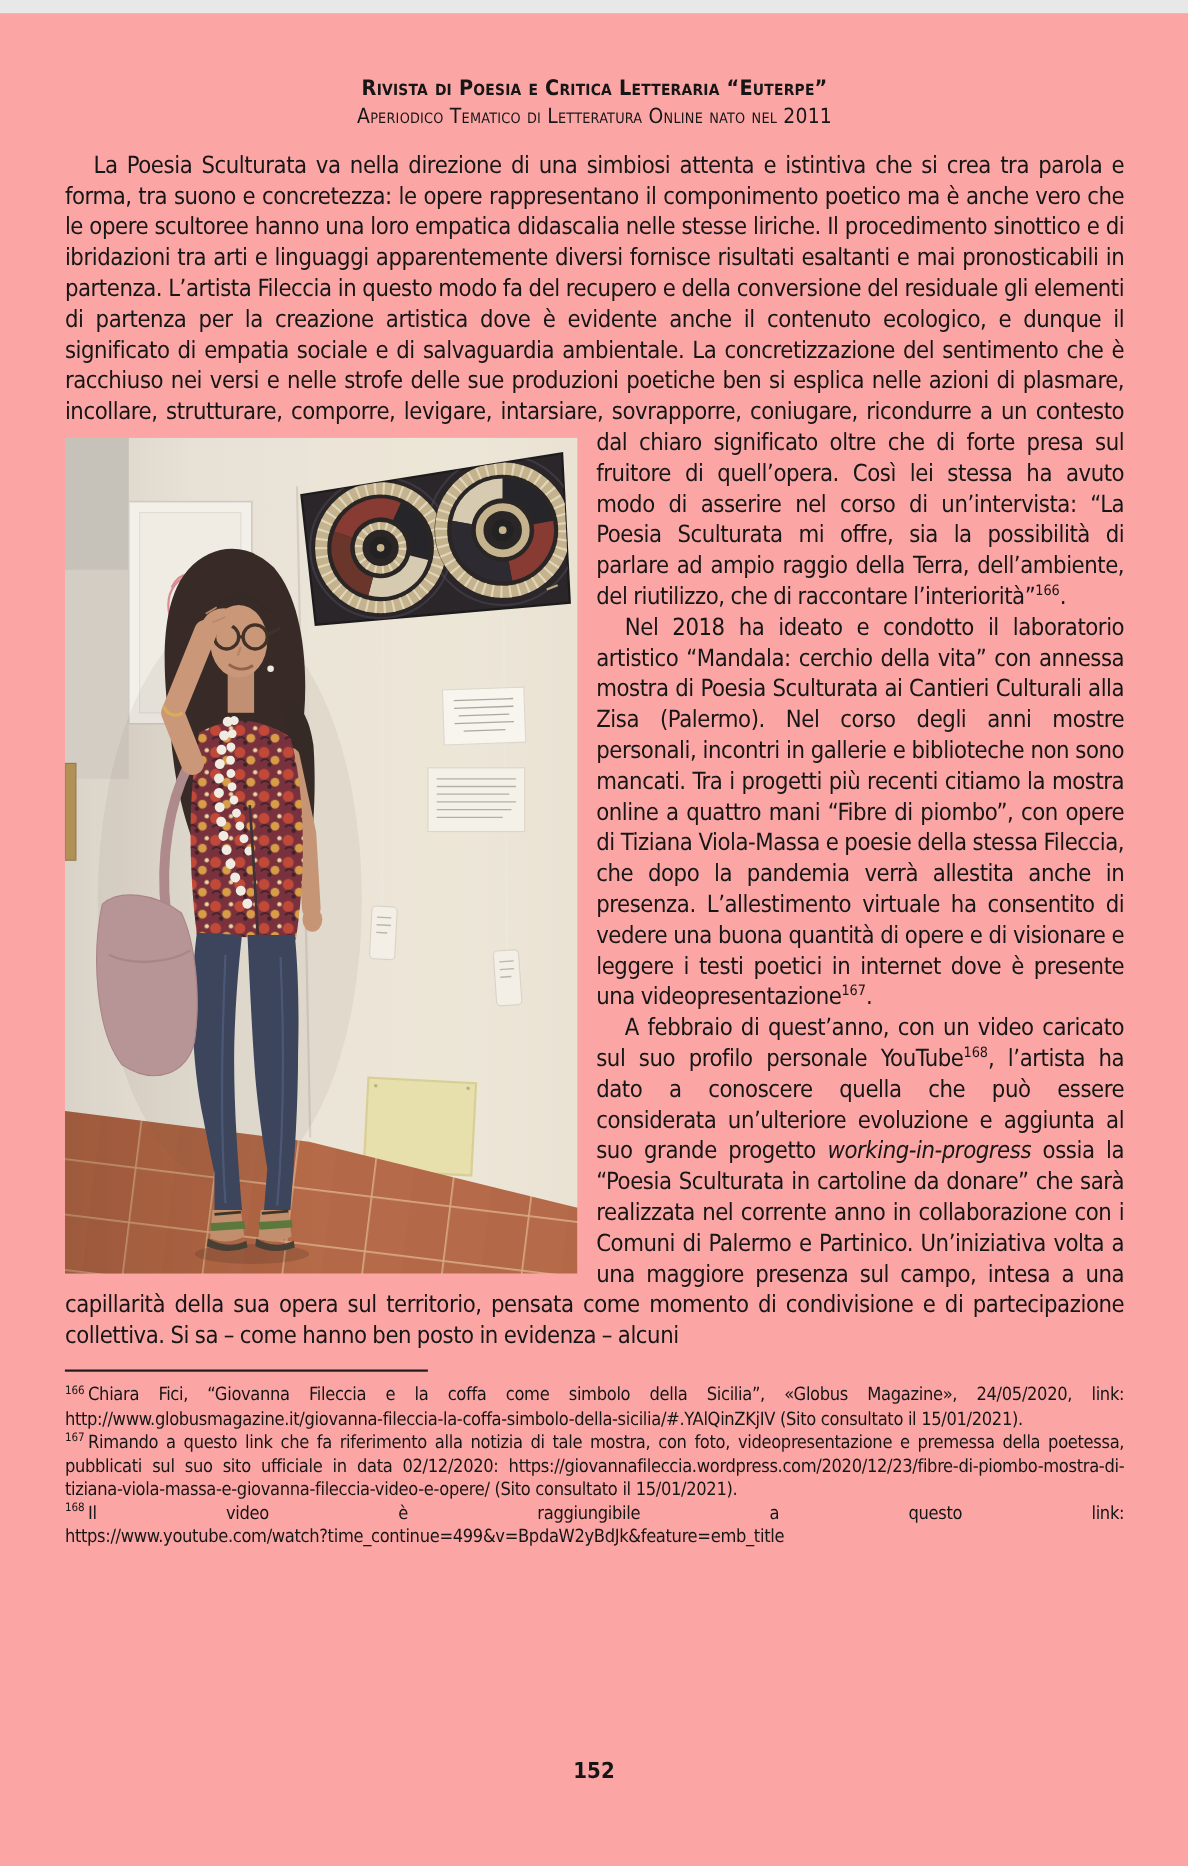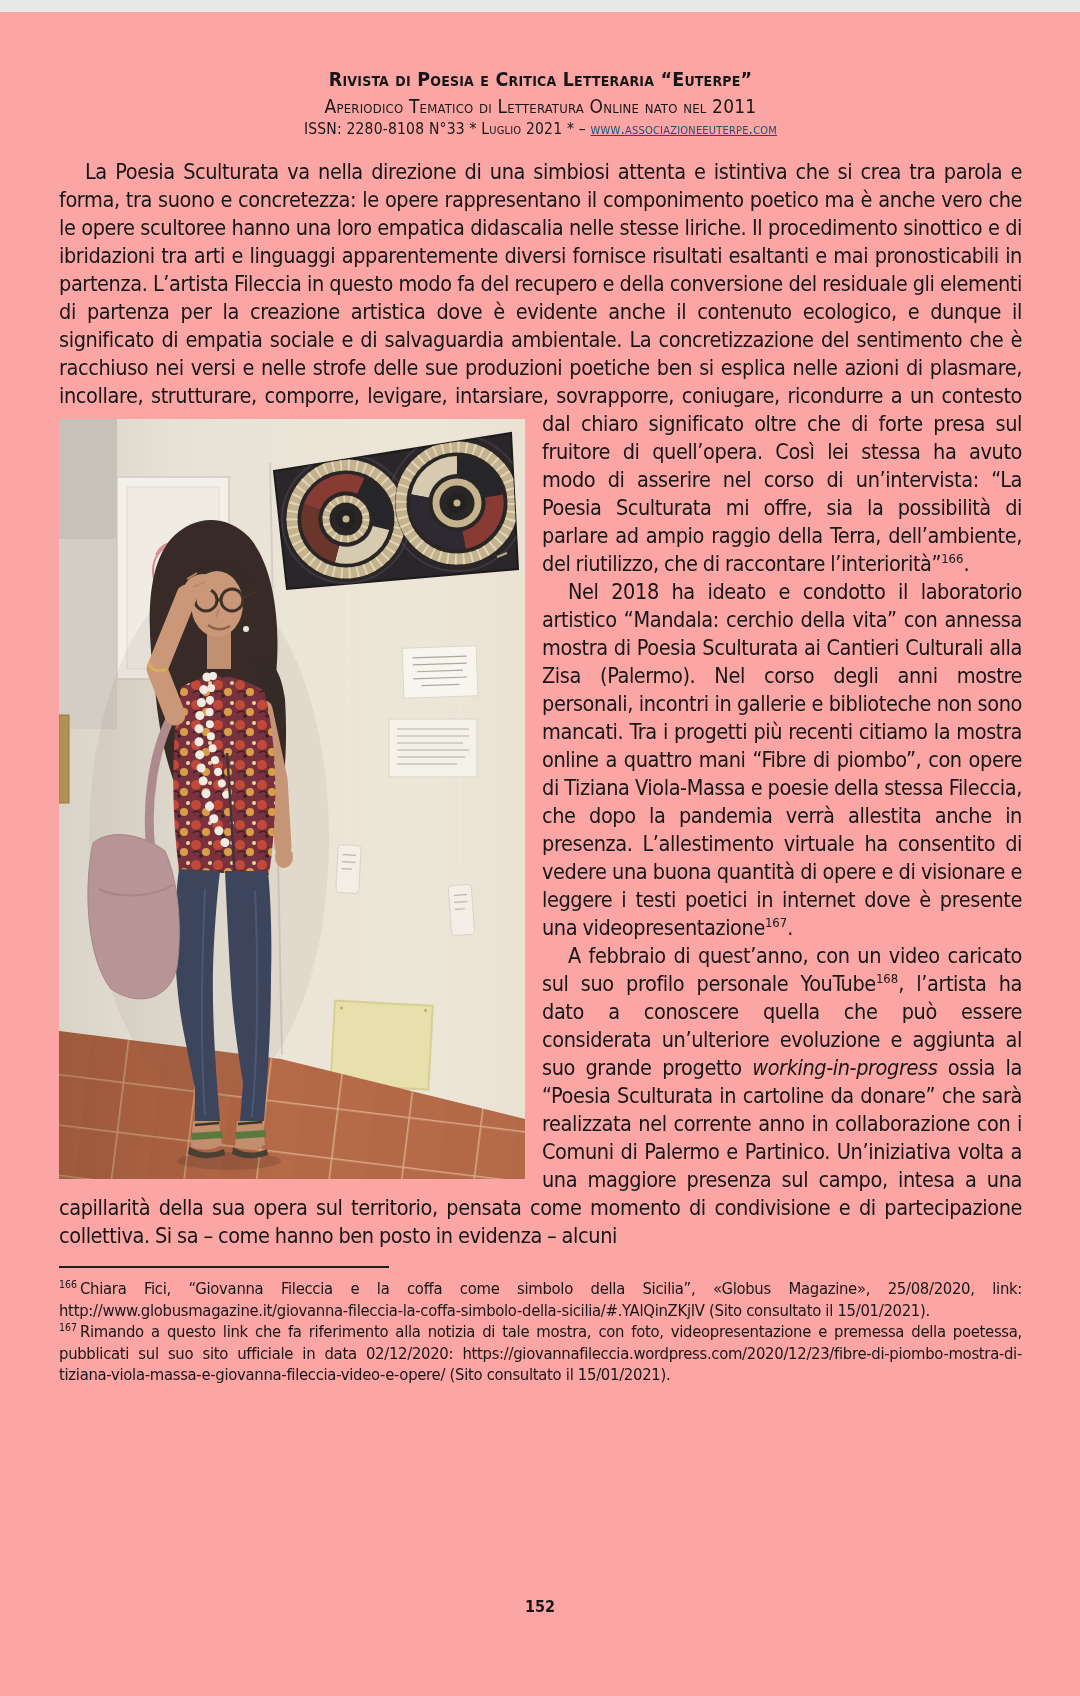--- a/index.html
+++ b/index.html
@@ -33,32 +33,31 @@
   .fnsep { clear:both; width:330px; border-top:2.5px solid #1c1c1c; margin:16px 0 10px 0; }
   .fn { font-size:16.5px; line-height:21.5px; text-align:justify;
         letter-spacing:-0.3px; margin:0; }
   .fn a { color:inherit; cursor:pointer; }
   .fnnum { font-size:10.5px; line-height:0; vertical-align:super; margin-right:3px; letter-spacing:0; }
   .fn-justify-line { text-align:justify; text-align-last:justify; }
   .fn-url { white-space:nowrap; display:inline-block; }
 
   
   .page-num { position:absolute; top:1585px; left:0; width:100%;
-              text-align:center; font-size:16px; font-weight:bold; }
+              text-align:center; font-size:20px; font-weight:bold; }
 </style>
 </head>
 <body>
 
 <div class="page">
   <div class="content">
 
     <div class="mag-header">
       <div class="h1">Rivista di Poesia e Critica Letteraria “Euterpe”</div>
       <div class="h2">Aperiodico Tematico di Letteratura Online nato nel 2011</div>
-      <div class="h3"><span>ISSN: 2280-8108 N°33 * Luglio 2021 * – </span><a style="color:#1f4e79">www.associazioneeuterpe.com</a></div>
     </div>
 
     <div class="body-text">
       <p>
         <span>La Poesia Sculturata va nella direzione di una simbiosi attenta e istintiva che si crea tra parola e forma, tra suono e concretezza: le opere rappresentano il componimento poetico ma è anche vero che le opere scultoree hanno una loro empatica didascalia nelle stesse liriche. Il procedimento sinottico e di ibridazioni tra arti e linguaggi apparentemente diversi fornisce risultati esaltanti e mai pronosticabili in partenza. L’artista Fileccia in questo modo fa del recupero e della conversione del residuale gli elementi di partenza per la creazione artistica dove è evidente anche il contenuto ecologico, e dunque il significato di empatia sociale e di salvaguardia ambientale. La concretizzazione del sentimento che è racchiuso nei versi e nelle strofe delle sue produzioni poetiche ben si esplica nelle azioni di plasmare, incollare, strutturare, comporre, levigare, intarsiare, sovrapporre, coniugare, ricondurre a</span><span class="photo-float" role="img" aria-label="Donna con occhiali e collana di perle bianche accanto a un pannello nero con due opere musive circolari esposte in galleria">
 
           <svg viewBox="0 0 466 760" xmlns="http://www.w3.org/2000/svg">
             <defs>
               <linearGradient id="wallg" x1="0" y1="0" x2="1" y2="0">
                 <stop offset="0" stop-color="#d9d4cb"></stop>
@@ -244,24 +243,30 @@
             </g>
           </svg>
         </span><span> un contesto dal chiaro significato oltre che di forte presa sul fruitore di quell’opera. Così lei stessa ha avuto modo di asserire nel corso di un’intervista: “La Poesia Sculturata mi offre, sia la possibilità di parlare ad ampio raggio della Terra, dell’ambiente, del riutilizzo, che di raccontare l’interiorità”</span><sup class="fnref">166</sup><span>.</span>
       </p>
       <p><span>Nel 2018 ha ideato e condotto il laboratorio artistico “Mandala: cerchio della vita” con annessa mostra di Poesia Sculturata ai Cantieri Culturali alla Zisa (Palermo). Nel corso degli anni mostre personali, incontri in gallerie e biblioteche non sono mancati. Tra i progetti più recenti citiamo la mostra online a quattro mani “Fibre di piombo”, con opere di Tiziana Viola-Massa e poesie della stessa Fileccia, che dopo la pandemia verrà allestita anche in presenza. L’allestimento virtuale ha consentito di vedere una buona quantità di opere e di visionare e leggere i testi poetici in internet dove è presente una videopresentazione</span><sup class="fnref">167</sup><span>.</span></p>
       <p><span>A febbraio di quest’anno, con un video caricato sul suo profilo personale YouTube</span><sup class="fnref">168</sup><span>, l’artista ha dato a conoscere quella che può essere considerata un’ulteriore evoluzione e aggiunta al suo grande progetto </span><em>working-in-progress</em><span> ossia la “Poesia Sculturata in cartoline da donare” che sarà realizzata nel corrente anno in collaborazione con i Comuni di Palermo e Partinico. Un’iniziativa volta a una maggiore presenza sul campo, intesa a una capillarità della sua opera sul territorio, pensata come momento di condivisione e di partecipazione collettiva. Si sa – come hanno ben posto in evidenza – alcuni</span></p>
     </div>
 
     <div class="fnsep"></div>
     <div class="fn">
-      <sup class="fnnum">166</sup><span>Chiara Fici, “Giovanna Fileccia e la coffa come simbolo della Sicilia”, «Globus Magazine», 25/08/2020, link: </span>
+      <sup class="fnnum">166</sup><span>Chiara Fici, “Giovanna Fileccia e la coffa come simbolo della Sicilia”, «Globus Magazine», 24/05/2020, link: </span>
       <a>http://www.globusmagazine.it/giovanna-fileccia-la-coffa-simbolo-della-sicilia/#.YAlQinZKjIV</a><span> (Sito consultato il 15/01/2021).</span>
     </div>
     <div class="fn">
       <sup class="fnnum">167</sup><span>Rimando a questo link che fa riferimento alla notizia di tale mostra, con foto, videopresentazione e premessa della poetessa, pubblicati sul suo sito ufficiale in data 02/12/2020: </span>
       <a>https://giovannafileccia.wordpress.com/2020/12/23/fibre-di-piombo-mostra-di-tiziana-viola-massa-e-giovanna-fileccia-video-e-opere/</a><span> (Sito consultato il 15/01/2021).</span>
     </div>
+    <div class="fn">
+      <div class="fn-justify-line">
+        <sup class="fnnum">168</sup><span>Il video è raggiungibile a questo link:</span>
+      </div>
+      <a class="fn-url">https://www.youtube.com/watch?time_continue=499&amp;v=BpdaW2yBdJk&amp;feature=emb_title</a>
+    </div>
 
   </div>
 
   <div class="page-num">152</div>
 </div>
 
 </body></html>

